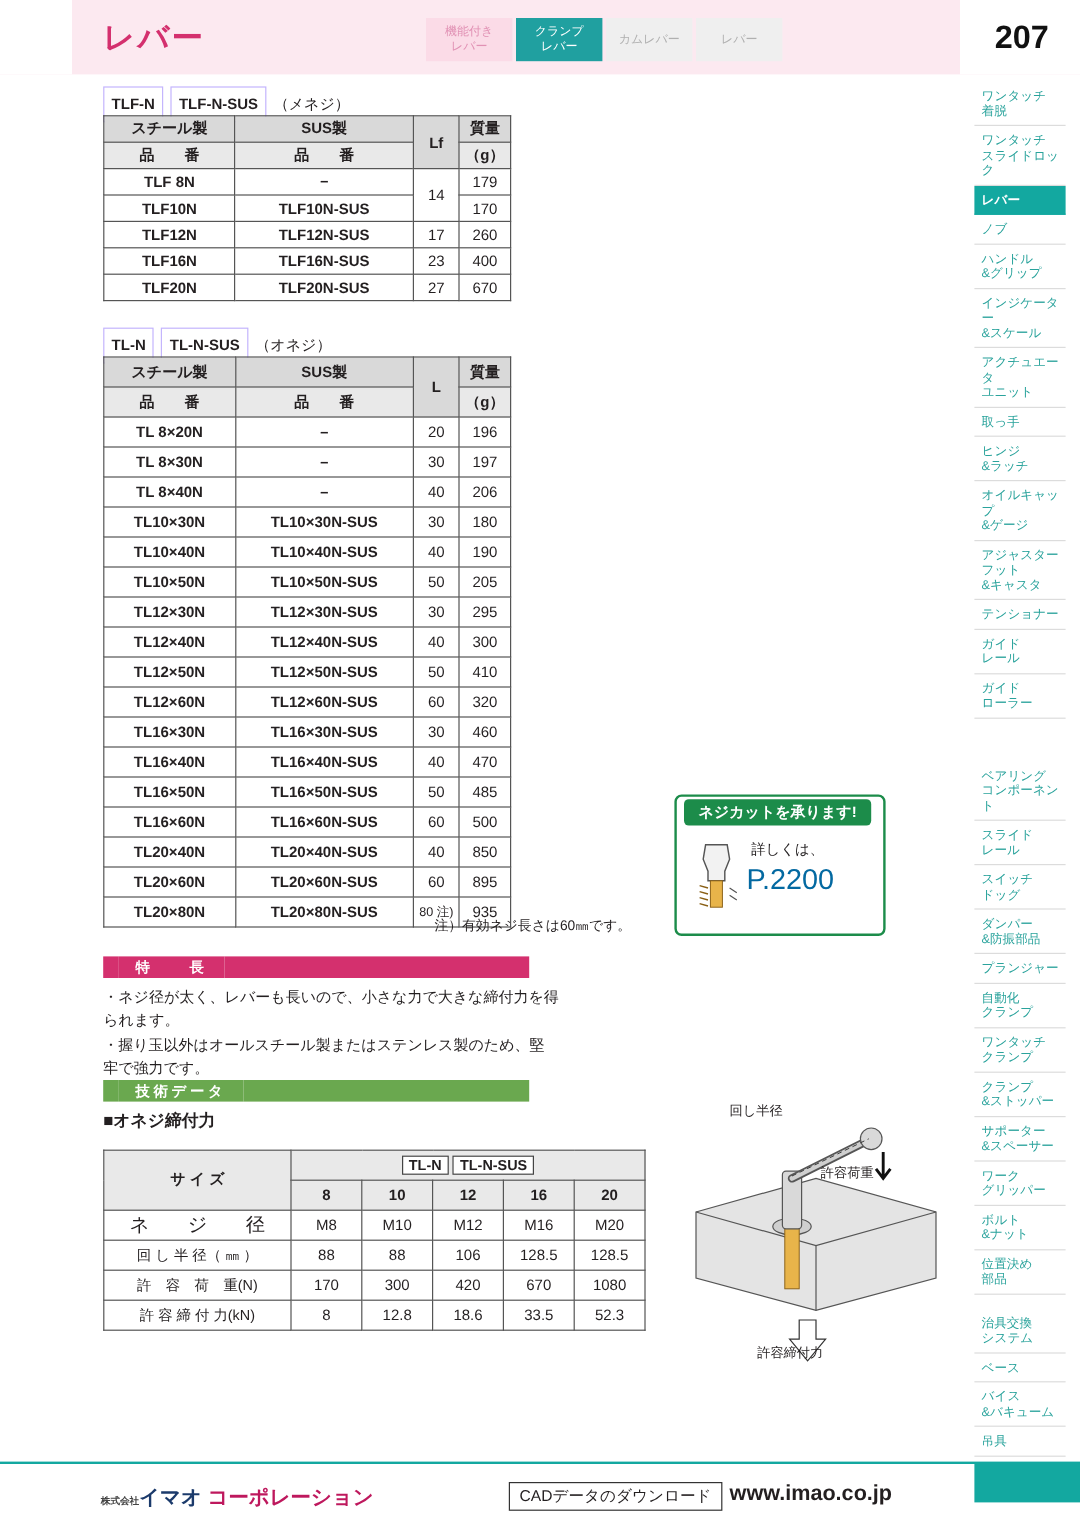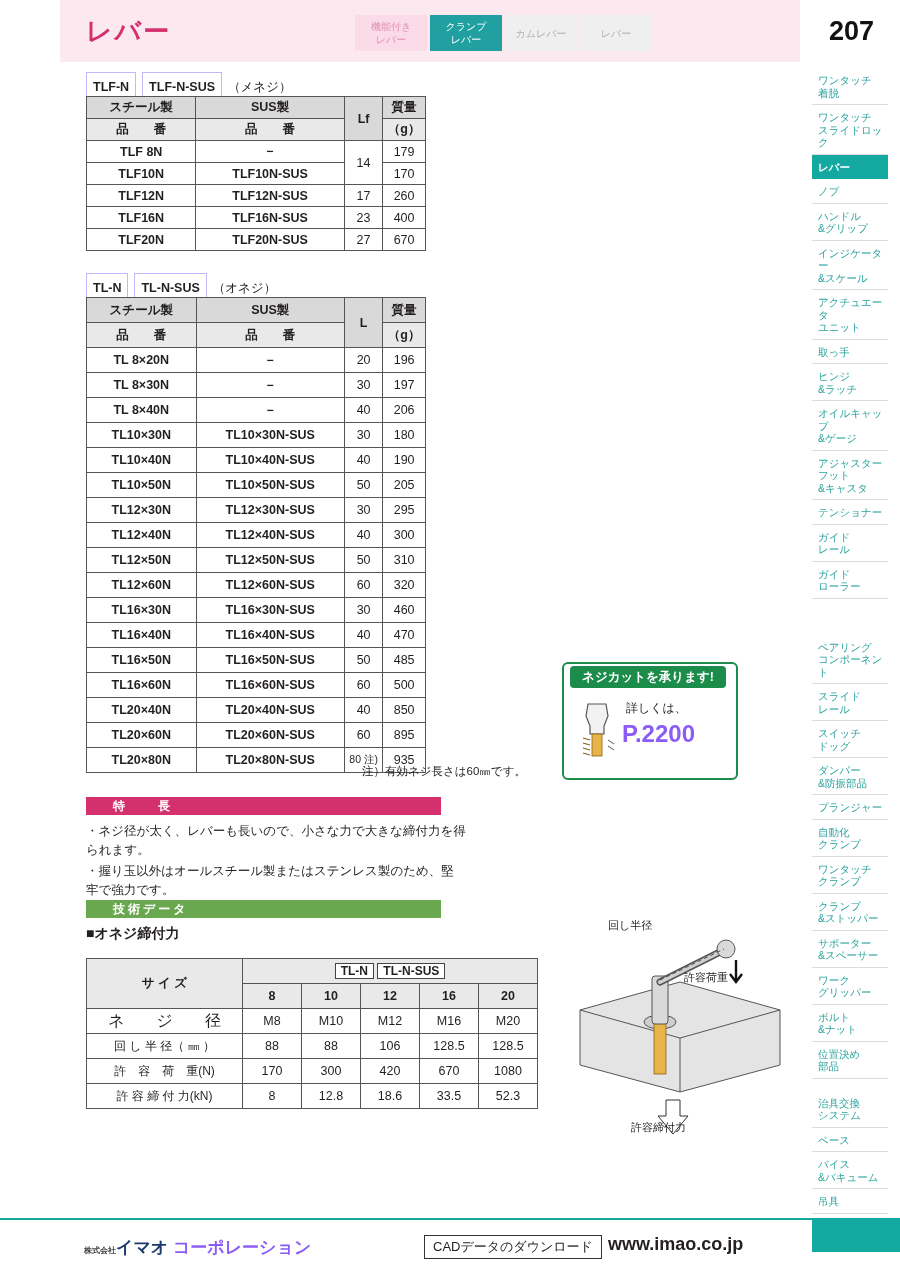--- a/index.html
+++ b/index.html
@@ -62,32 +62,32 @@
 
   
   #t3{left:86px;top:958px;}
   #t3 td{height:24px;font-size:12.5px;}
 
   
   .njbox{position:absolute;left:562px;top:662px;width:172px;height:114px;border:2px solid #1c8c4a;border-radius:6px;background:#fff;}
   .njtitle{position:absolute;left:570px;top:666px;width:156px;height:22px;background:#1c8c4a;border-radius:4px;color:#fff;
       font-size:12.5px;font-weight:bold;display:flex;align-items:center;justify-content:center;}
   .njtxt{position:absolute;left:626px;top:700px;font-size:12px;}
-  .njp{position:absolute;left:622px;top:720px;font-size:24px;font-weight:bold;color:#8b5cf6;}
+  .njp{position:absolute;left:622px;top:720px;font-size:24px;font-weight:normal;color:#0369a1;}
 
   
   .diag{position:absolute;left:560px;top:930px;width:240px;height:220px;}
   .dlabel{position:absolute;font-size:11px;}
 
   
   .footline{position:absolute;left:0;top:1218px;width:900px;height:2px;background:#13a8a0;}
   .foot{position:absolute;left:0;top:1220px;width:900px;height:52px;background:#fff;}
   .foot-logo{position:absolute;left:84px;top:1236px;font-size:17px;font-weight:bold;color:#1b3a6b;}
   .foot-logo .sm{font-size:8px;color:#444;}
-  .foot-logo .pink{color:#8b5cf6;}
+  .foot-logo .pink{color:#be185d;}
   .cadbox{position:absolute;left:424px;top:1235px;border:1px solid #333;padding:2px 8px;font-size:13px;}
   .url{position:absolute;left:608px;top:1234px;font-size:18px;font-weight:bold;}
   .foot-teal{position:absolute;left:812px;top:1220px;width:88px;height:32px;background:#13a8a0;}
 </style>
 </head>
 <body>
 
 <div class="page">
 
   <div class="hdr-band"></div>
@@ -278,21 +278,21 @@
         <tr>
           <td class="prod">TL12×40N</td>
           <td class="prod">TL12×40N-SUS</td>
           <td>40</td>
           <td>300</td>
         </tr>
         <tr>
           <td class="prod">TL12×50N</td>
           <td class="prod">TL12×50N-SUS</td>
           <td>50</td>
-          <td>310</td>
+          <td>410</td>
         </tr>
         <tr>
           <td class="prod">TL12×60N</td>
           <td class="prod">TL12×60N-SUS</td>
           <td>60</td>
           <td>320</td>
         </tr>
         <tr>
           <td class="prod">TL16×30N</td>
           <td class="prod">TL16×30N-SUS</td>

